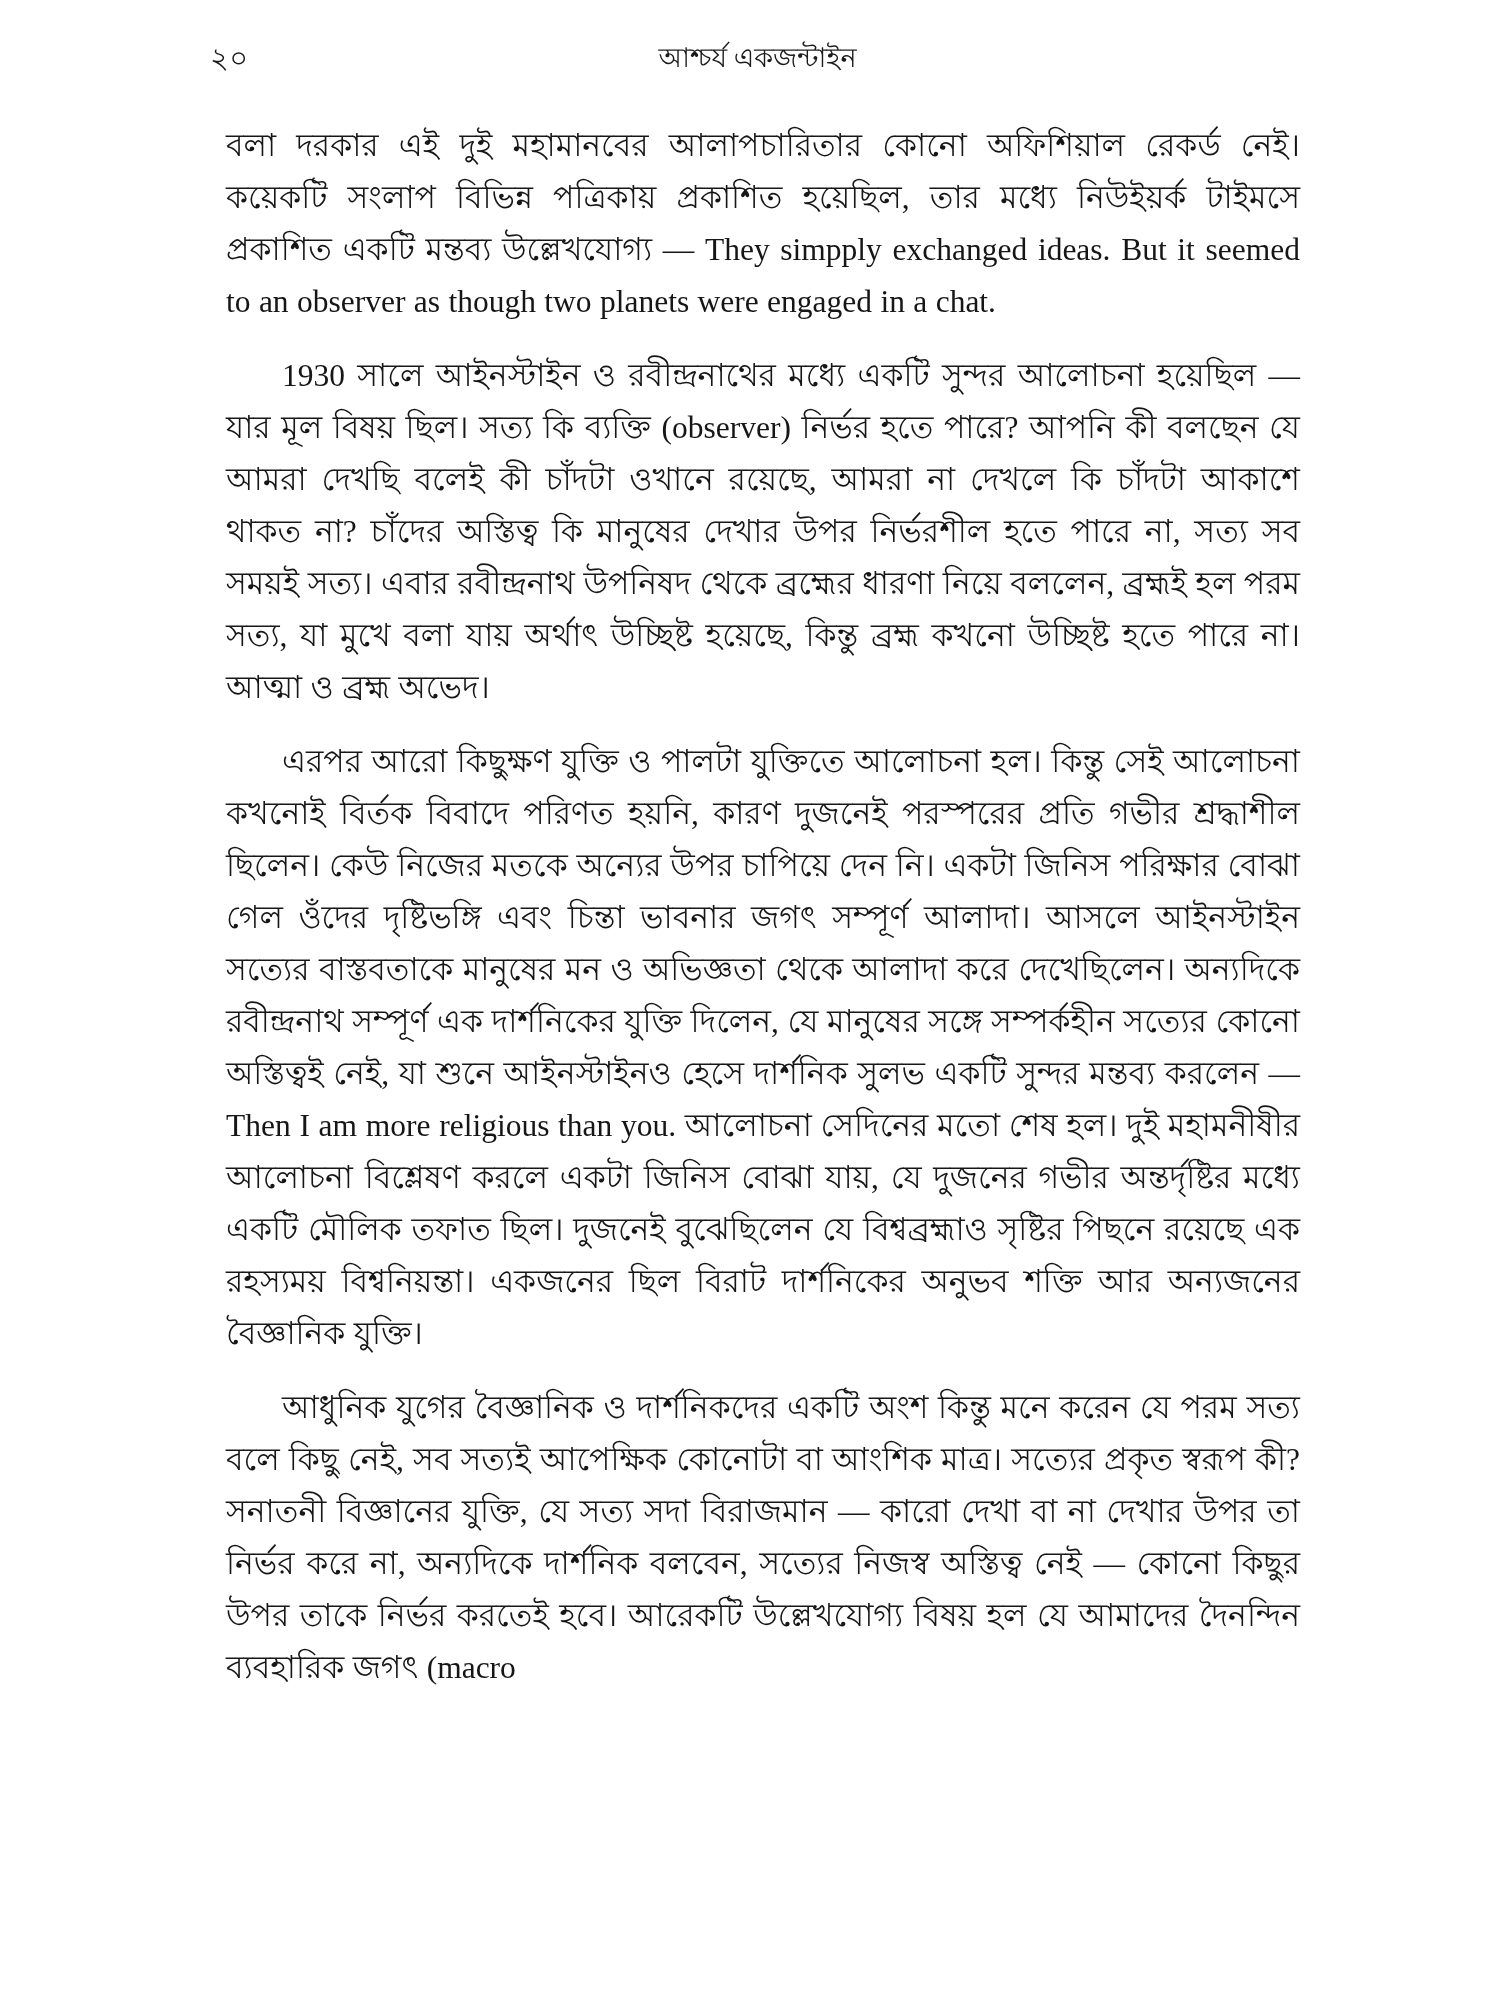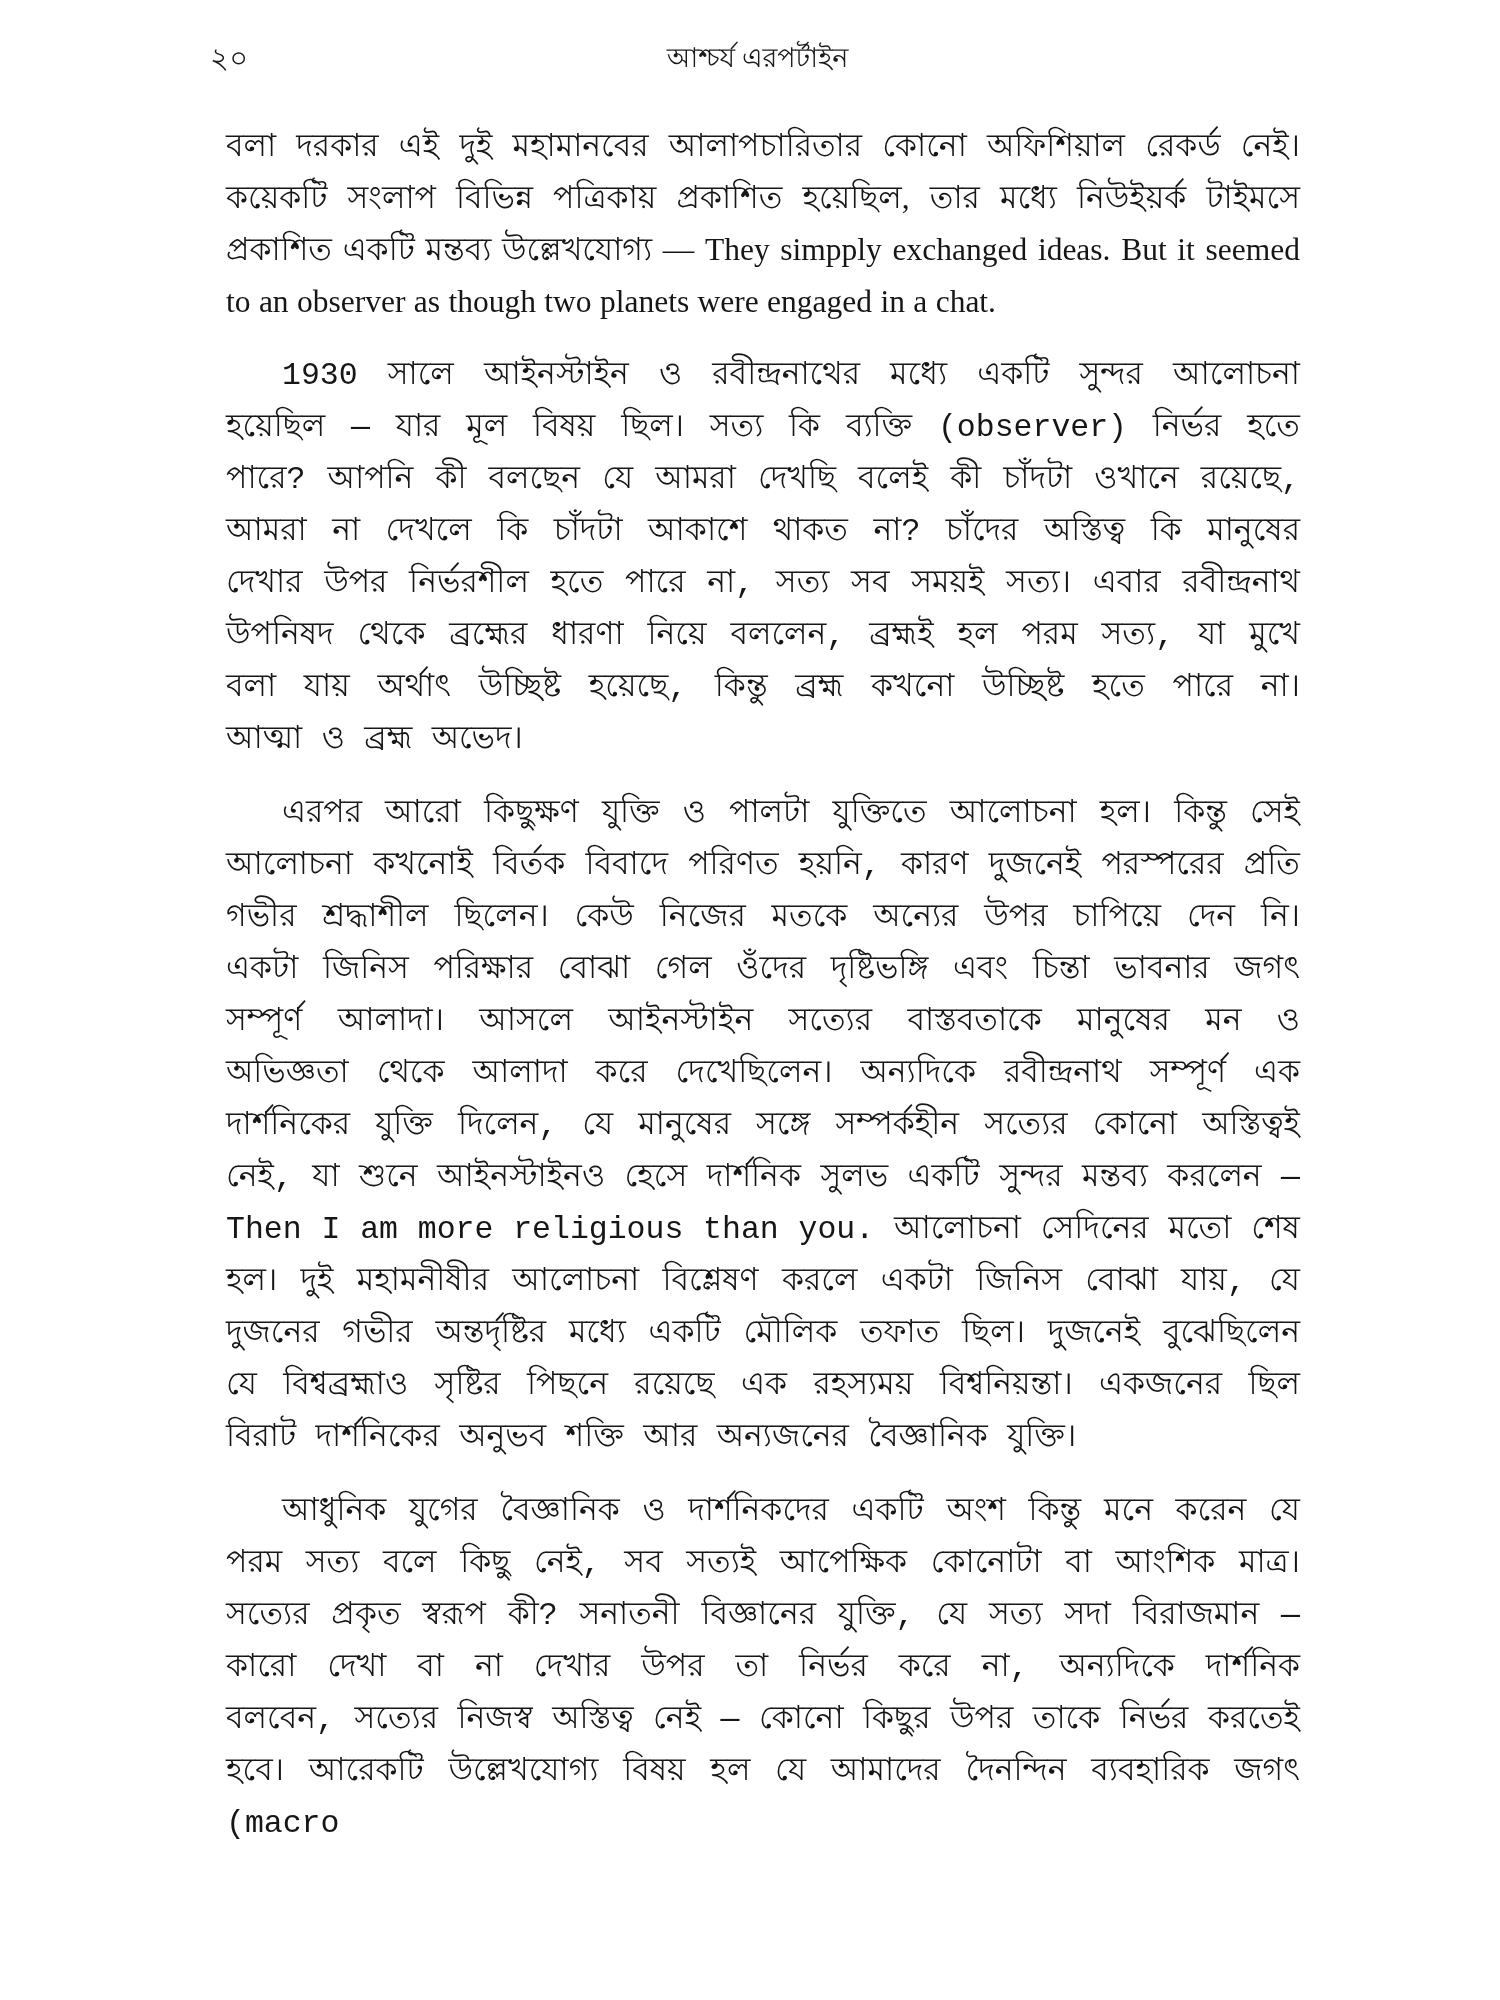--- a/index.html
+++ b/index.html
@@ -58,34 +58,33 @@
     margin: 0 0 0 16px;
     font-size: 31.5px;
     line-height: 52px;
     text-align: justify;
     text-justify: inter-word;
     color: #161616;
     word-spacing: 0.5px;
   }
   p.para + p.para {
     margin-top: 22px;
-    font-family: Liberation Mono, monospace;
   }
   p.indent {
     text-indent: 56px;
   }
 </style>
 </head>
 <body>
 
 <div class="page">
 
   <div class="header">
     <div class="folio">২০</div>
-    <div class="running-title">আশ্চর্য এরপর্টাইন</div>
+    <div class="running-title">আশ্চর্য একজন্টাইন</div>
   </div>
 
   <div class="body-col">
     <p class="para">বলা দরকার এই দুই মহামানবের আলাপচারিতার কোনো অফিশিয়াল রেকর্ড নেই। কয়েকটি সংলাপ বিভিন্ন পত্রিকায় প্রকাশিত হয়েছিল, তার মধ্যে নিউইয়র্ক টাইমসে প্রকাশিত একটি মন্তব্য উল্লেখযোগ্য — They simpply exchanged ideas. But it seemed to an observer as though two planets were engaged in a chat.</p>
     <p class="para indent">1930 সালে আইনস্টাইন ও রবীন্দ্রনাথের মধ্যে একটি সুন্দর আলোচনা হয়েছিল — যার মূল বিষয় ছিল। সত্য কি ব্যক্তি (observer) নির্ভর হতে পারে? আপনি কী বলছেন যে আমরা দেখছি বলেই কী চাঁদটা ওখানে রয়েছে, আমরা না দেখলে কি চাঁদটা আকাশে থাকত না? চাঁদের অস্তিত্ব কি মানুষের দেখার উপর নির্ভরশীল হতে পারে না, সত্য সব সময়ই সত্য। এবার রবীন্দ্রনাথ উপনিষদ থেকে ব্রহ্মের ধারণা নিয়ে বললেন, ব্রহ্মই হল পরম সত্য, যা মুখে বলা যায় অর্থাৎ উচ্ছিষ্ট হয়েছে, কিন্তু ব্রহ্ম কখনো উচ্ছিষ্ট হতে পারে না। আত্মা ও ব্রহ্ম অভেদ।</p>
     <p class="para indent">এরপর আরো কিছুক্ষণ যুক্তি ও পালটা যুক্তিতে আলোচনা হল। কিন্তু সেই আলোচনা কখনোই বির্তক বিবাদে পরিণত হয়নি, কারণ দুজনেই পরস্পরের প্রতি গভীর শ্রদ্ধাশীল ছিলেন। কেউ নিজের মতকে অন্যের উপর চাপিয়ে দেন নি। একটা জিনিস পরিক্ষার বোঝা গেল ওঁদের দৃষ্টিভঙ্গি এবং চিন্তা ভাবনার জগৎ সম্পূর্ণ আলাদা। আসলে আইনস্টাইন সত্যের বাস্তবতাকে মানুষের মন ও অভিজ্ঞতা থেকে আলাদা করে দেখেছিলেন। অন্যদিকে রবীন্দ্রনাথ সম্পূর্ণ এক দার্শনিকের যুক্তি দিলেন, যে মানুষের সঙ্গে সম্পর্কহীন সত্যের কোনো অস্তিত্বই নেই, যা শুনে আইনস্টাইনও হেসে দার্শনিক সুলভ একটি সুন্দর মন্তব্য করলেন — Then I am more religious than you. আলোচনা সেদিনের মতো শেষ হল। দুই মহামনীষীর আলোচনা বিশ্লেষণ করলে একটা জিনিস বোঝা যায়, যে দুজনের গভীর অন্তর্দৃষ্টির মধ্যে একটি মৌলিক তফাত ছিল। দুজনেই বুঝেছিলেন যে বিশ্বব্রহ্মাও সৃষ্টির পিছনে রয়েছে এক রহস্যময় বিশ্বনিয়ন্তা। একজনের ছিল বিরাট দার্শনিকের অনুভব শক্তি আর অন্যজনের বৈজ্ঞানিক যুক্তি।</p>
     <p class="para indent">আধুনিক যুগের বৈজ্ঞানিক ও দার্শনিকদের একটি অংশ কিন্তু মনে করেন যে পরম সত্য বলে কিছু নেই, সব সত্যই আপেক্ষিক কোনোটা বা আংশিক মাত্র। সত্যের প্রকৃত স্বরূপ কী? সনাতনী বিজ্ঞানের যুক্তি, যে সত্য সদা বিরাজমান — কারো দেখা বা না দেখার উপর তা নির্ভর করে না, অন্যদিকে দার্শনিক বলবেন, সত্যের নিজস্ব অস্তিত্ব নেই — কোনো কিছুর উপর তাকে নির্ভর করতেই হবে। আরেকটি উল্লেখযোগ্য বিষয় হল যে আমাদের দৈনন্দিন ব্যবহারিক জগৎ (macro</p>
   </div>
 
 </div>

